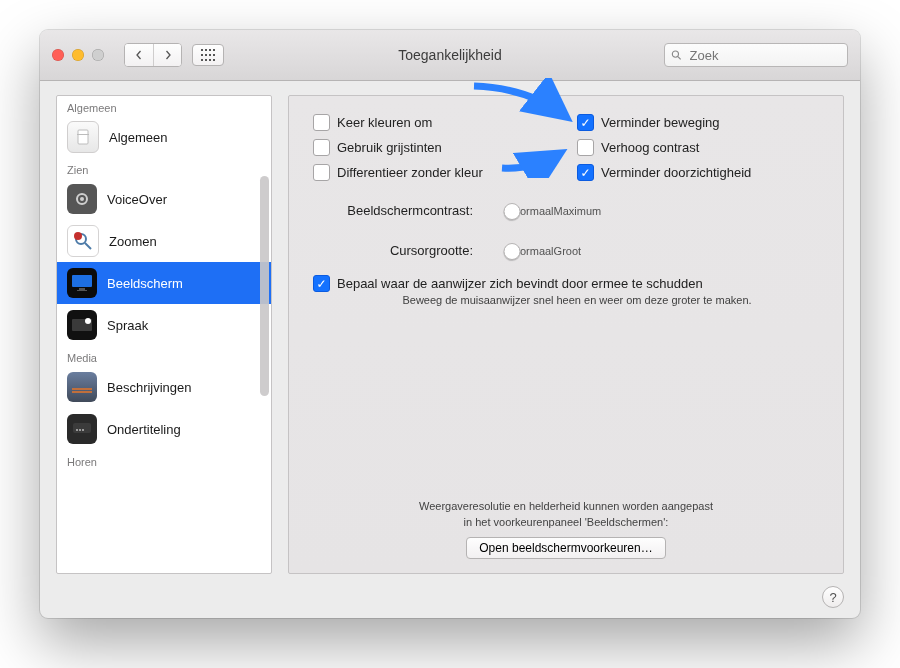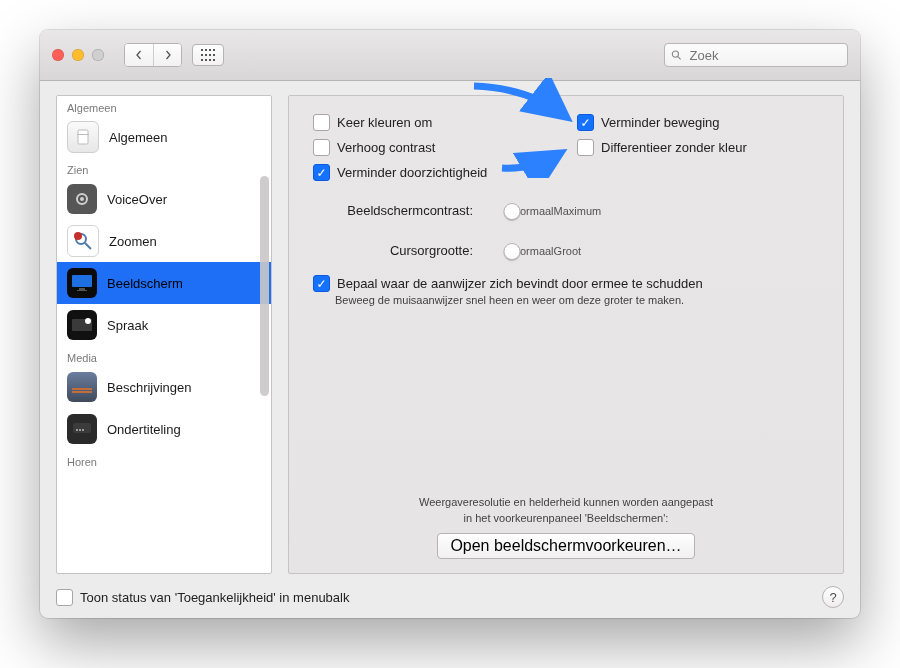--- a/index.html
+++ b/index.html
@@ -173,21 +173,21 @@
     width:30px;
     height:30px;
     border-radius:6px;
     display:flex;
     align-items:center;
     justify-content:center;
     flex:0 0 auto;
   }
   .item.selected {
     background: #1e6ff5;
-    color:#000000;
+    color:#ffffff;
   }
   .item.selected .icon { }
 
   .col-right {
     flex:1;
     display:flex;
   }
   .panel {
     flex:1;
     border:1px solid #c5c3c4;
@@ -296,36 +296,37 @@
     margin-top:2px;
   }
 
   .pointer-block {
     margin-top:12px;
   }
   .subtext {
     font-size:11px;
     color:#404040;
     margin:2px 0 0 22px;
+    text-align:center;
   }
 
   .hint-block {
     text-align:center;
     font-size:11px;
     color:#424242;
     margin-top:auto;
   }
   .hint-block .lines { line-height:1.45; margin-bottom:6px;}
   .open-btn {
     display:inline-block;
     background:linear-gradient(#fefefe,#f2f0f1);
     border:1px solid #b5b3b3;
     border-radius:4px;
     padding:3px 12px;
-    font-size:16px;
+    font-size:12px;
   }
 
   .footer-row {
     display:flex;
     align-items:center;
     gap:8px;
     font-size:13px;
   }
   .help-btn {
     margin-left:auto;
@@ -386,20 +387,21 @@
               <rect x="8" y="5" width="2" height="2"></rect>
               <rect x="12" y="5" width="2" height="2"></rect>
           <rect x="0" y="10" width="2" height="2"></rect>
               <rect x="4" y="10" width="2" height="2"></rect>
               <rect x="8" y="10" width="2" height="2"></rect>
               <rect x="12" y="10" width="2" height="2"></rect>
             </g>
         </svg>
       </button>
 
+      <div class="title">Toegankelijkheid</div>
 
       <div class="search">
         <svg width="12" height="12" viewBox="0 0 12 12">
           <circle cx="5" cy="5" r="3.5" fill="none" stroke="#8a8a8a" stroke-width="1.3"></circle>
           <line x1="8" y1="8" x2="11" y2="11" stroke="#8a8a8a" stroke-width="1.3"></line>
         </svg>
         <input placeholder="Zoek" style="">
       </div>
     </div>
 
@@ -502,20 +504,24 @@
             <div class="grid-top">
               <div class="checkrow">
                 <span class="checkbox"></span>
                 <span>Keer kleuren om</span>
               </div>
               <div class="checkrow">
                 <span class="checkbox checked">✓</span>
                 <span>Verminder beweging</span>
               </div>
 
+              <div class="checkrow">
+                <span class="checkbox"></span>
+                <span>Gebruik grijstinten</span>
+              </div>
               <div class="checkrow">
                 <span class="checkbox"></span>
                 <span>Verhoog contrast</span>
               </div>
 
               <div class="checkrow">
                 <span class="checkbox"></span>
                 <span>Differentieer zonder kleur</span>
               </div>
               <div class="checkrow">
@@ -591,24 +597,20 @@
                 </defs>
               <path d="M5 30 Q 35 32 62 16" fill="none" stroke="#2b81ff" stroke-width="7" marker-end="url(#a2)"></path>
             </svg>
 
           </div>
         </div>
 
       </div>
 
       <div class="footer-row">
-        <div class="checkrow" style="margin:0">
-          <span class="checkbox"></span>
-          <span>Toon status van 'Toegankelijkheid' in menubalk</span>
-        </div>
         <button class="help-btn">
           <span>?</span>
         </button>
       </div>
 
     </div>
   </div>
 </div>
 
 </body></html>

